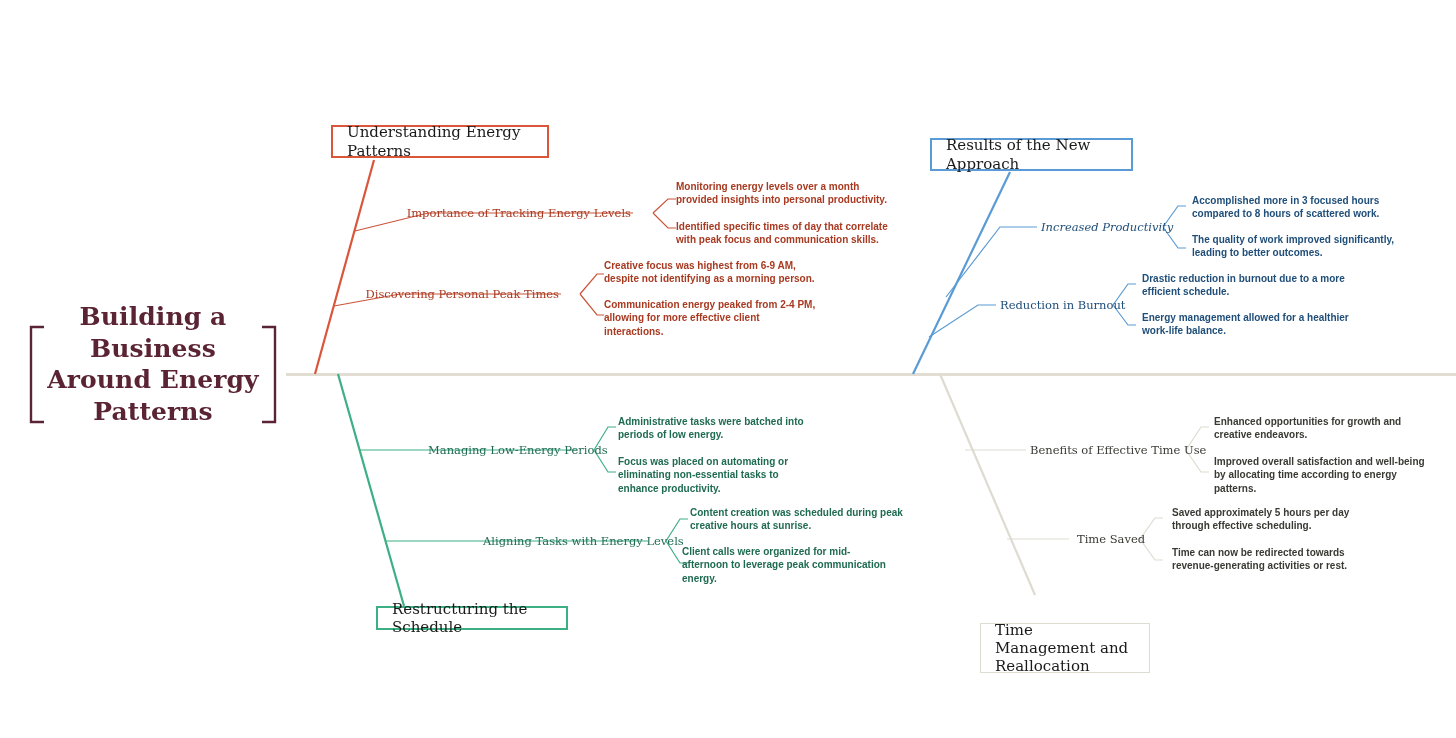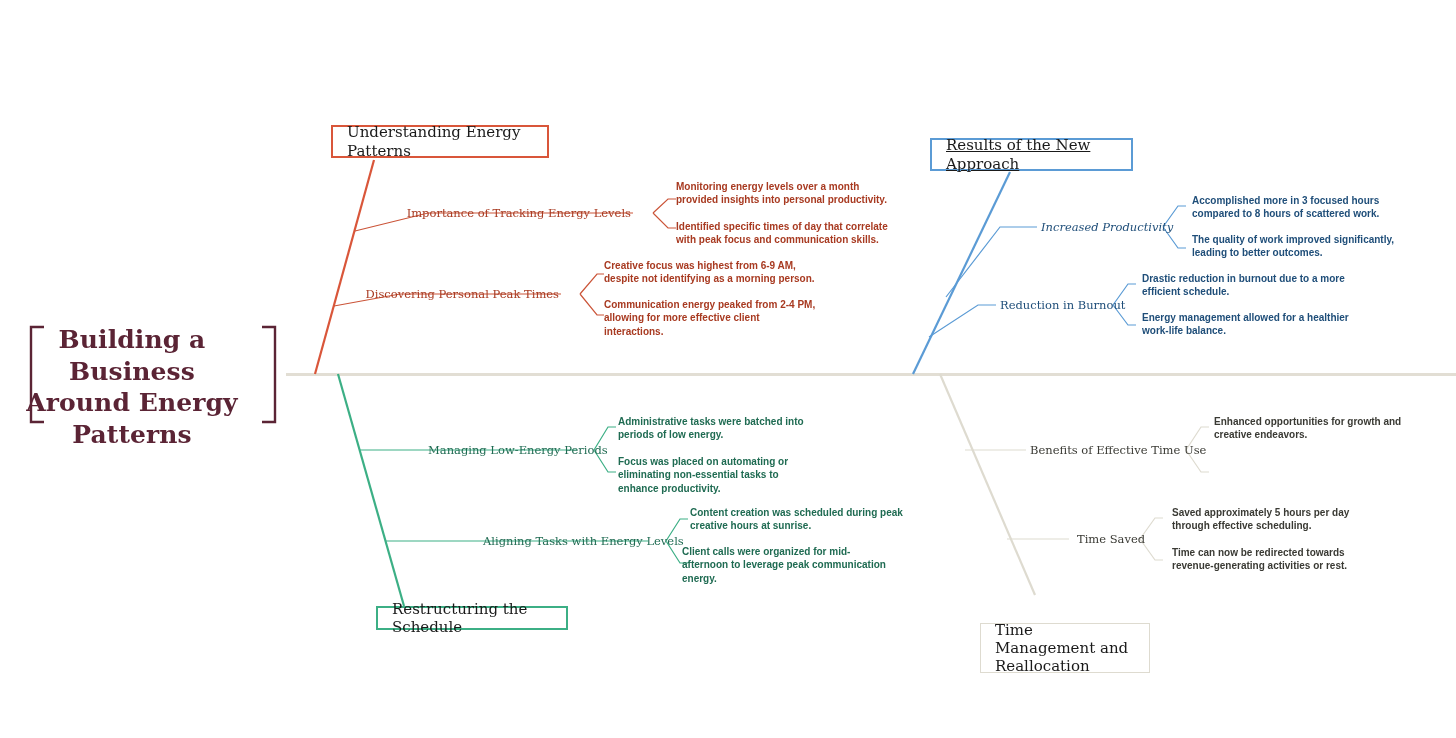--- a/index.html
+++ b/index.html
@@ -19,26 +19,26 @@
     position: absolute;
     left: 0; top: 0;
     width: 1456px;
     height: 738px;
   }
 
   
   .root-wrap {
     position: absolute;
     left: 22px;
-    top: 331px;
+    top: 308px;
     width: 262px;
     height: 112px;
     display: flex;
     align-items: center;
-    justify-content: flex-start;
+    justify-content: center;
   }
   .root-title {
     font-family: "DejaVu Serif", "Liberation Serif", serif;
     font-weight: bold;
     font-size: 25px;
     line-height: 1.26;
     color: #5B2435;
     text-align: center;
     letter-spacing: 0.1px;
     width: 220px;
@@ -132,21 +132,21 @@
   </svg>
 
   <div class="root-wrap">
     <div class="root-title">Building a Business Around Energy Patterns</div>
   </div>
 
   <div class="head-box" style="left:331px; top:125px; width:218px; height:33px; border-color:#D9563A;">
     <span>Understanding Energy Patterns</span>
   </div>
 
-  <div class="head-box" style="left:930px; top:138px; width:203px; height:33px; border-color:#5B9BD5;text-decoration:underline;">
+  <div class="head-box" style="left:930px; top:138px; width:203px; height:33px; border-color:#5B9BD5;">
     <span>Results of the New Approach</span>
   </div>
 
   <div class="head-box" style="left:376px; top:606px; width:192px; height:24px; border-color:#3CAF85;">
     <span>Restructuring the Schedule</span>
   </div>
 
   <div class="head-box thin" style="left:980px; top:595px; width:170px; height:50px; border-color:#DEDBD0;">
     <span>Time Management and Reallocation</span>
   </div>
@@ -210,20 +210,23 @@
   <div class="leaf t-green" style="left:682px; top:545px; width:208px;">
     <span>Client calls were organized for mid-afternoon to leverage peak communication energy.</span>
   </div>
 
   <div class="sublabel t-beige" style="left:1030px; top:450px;">
     <span>Benefits of Effective Time Use</span>
   </div>
   <div class="leaf t-beige" style="left:1214px; top:415px; width:195px;">
     <span>Enhanced opportunities for growth and creative endeavors.</span>
   </div>
+  <div class="leaf t-beige" style="left:1214px; top:455px; width:215px;">
+    <span>Improved overall satisfaction and well-being by allocating time according to energy patterns.</span>
+  </div>
 
   <div class="sublabel t-beige" style="left:1077px; top:539px;">
     <span>Time Saved</span>
   </div>
   <div class="leaf t-beige" style="left:1172px; top:506px; width:200px;">
     <span>Saved approximately 5 hours per day through effective scheduling.</span>
   </div>
   <div class="leaf t-beige" style="left:1172px; top:546px; width:200px;">
     <span>Time can now be redirected towards revenue-generating activities or rest.</span>
   </div>

